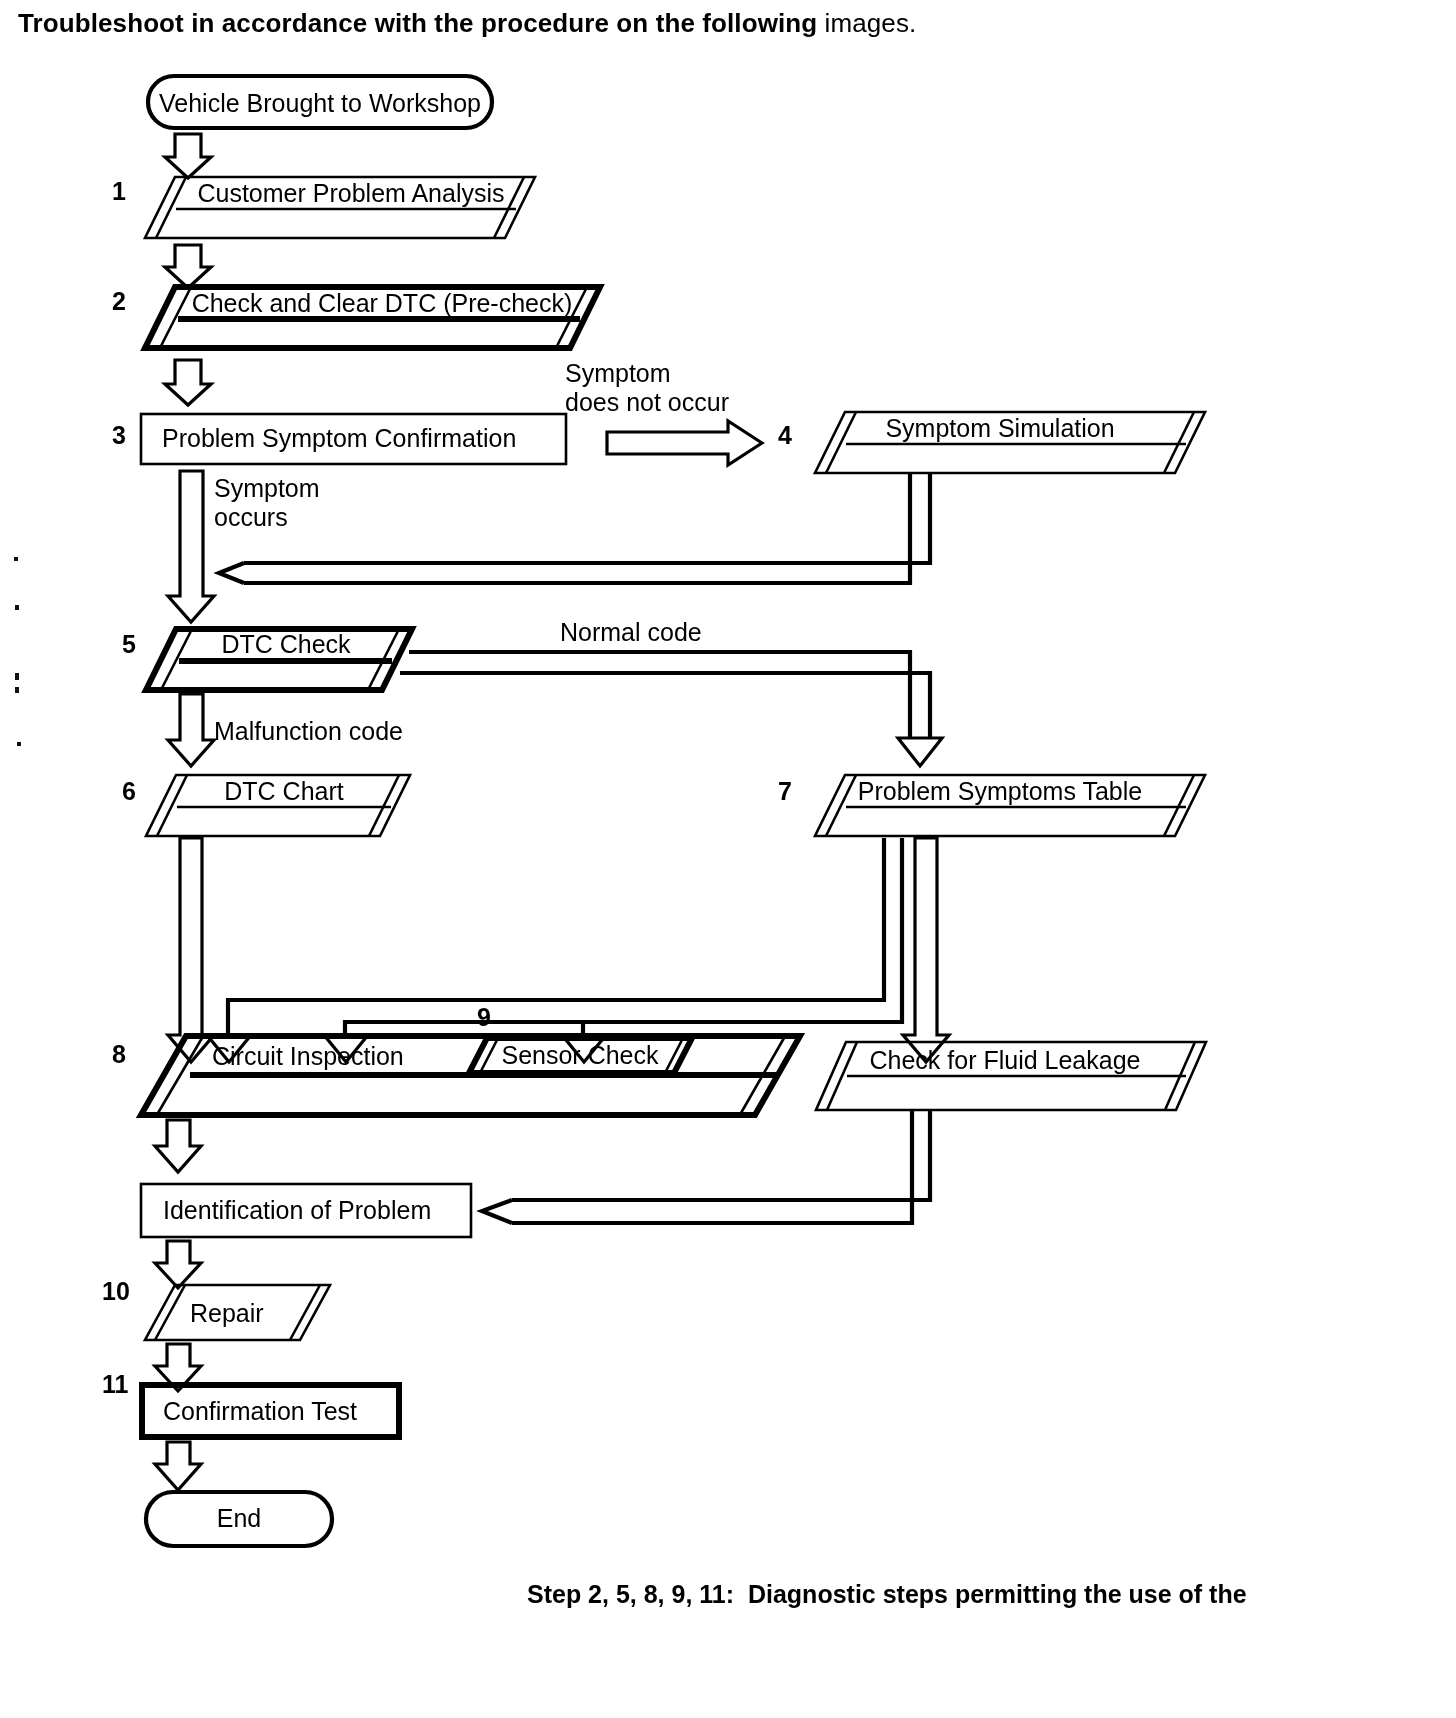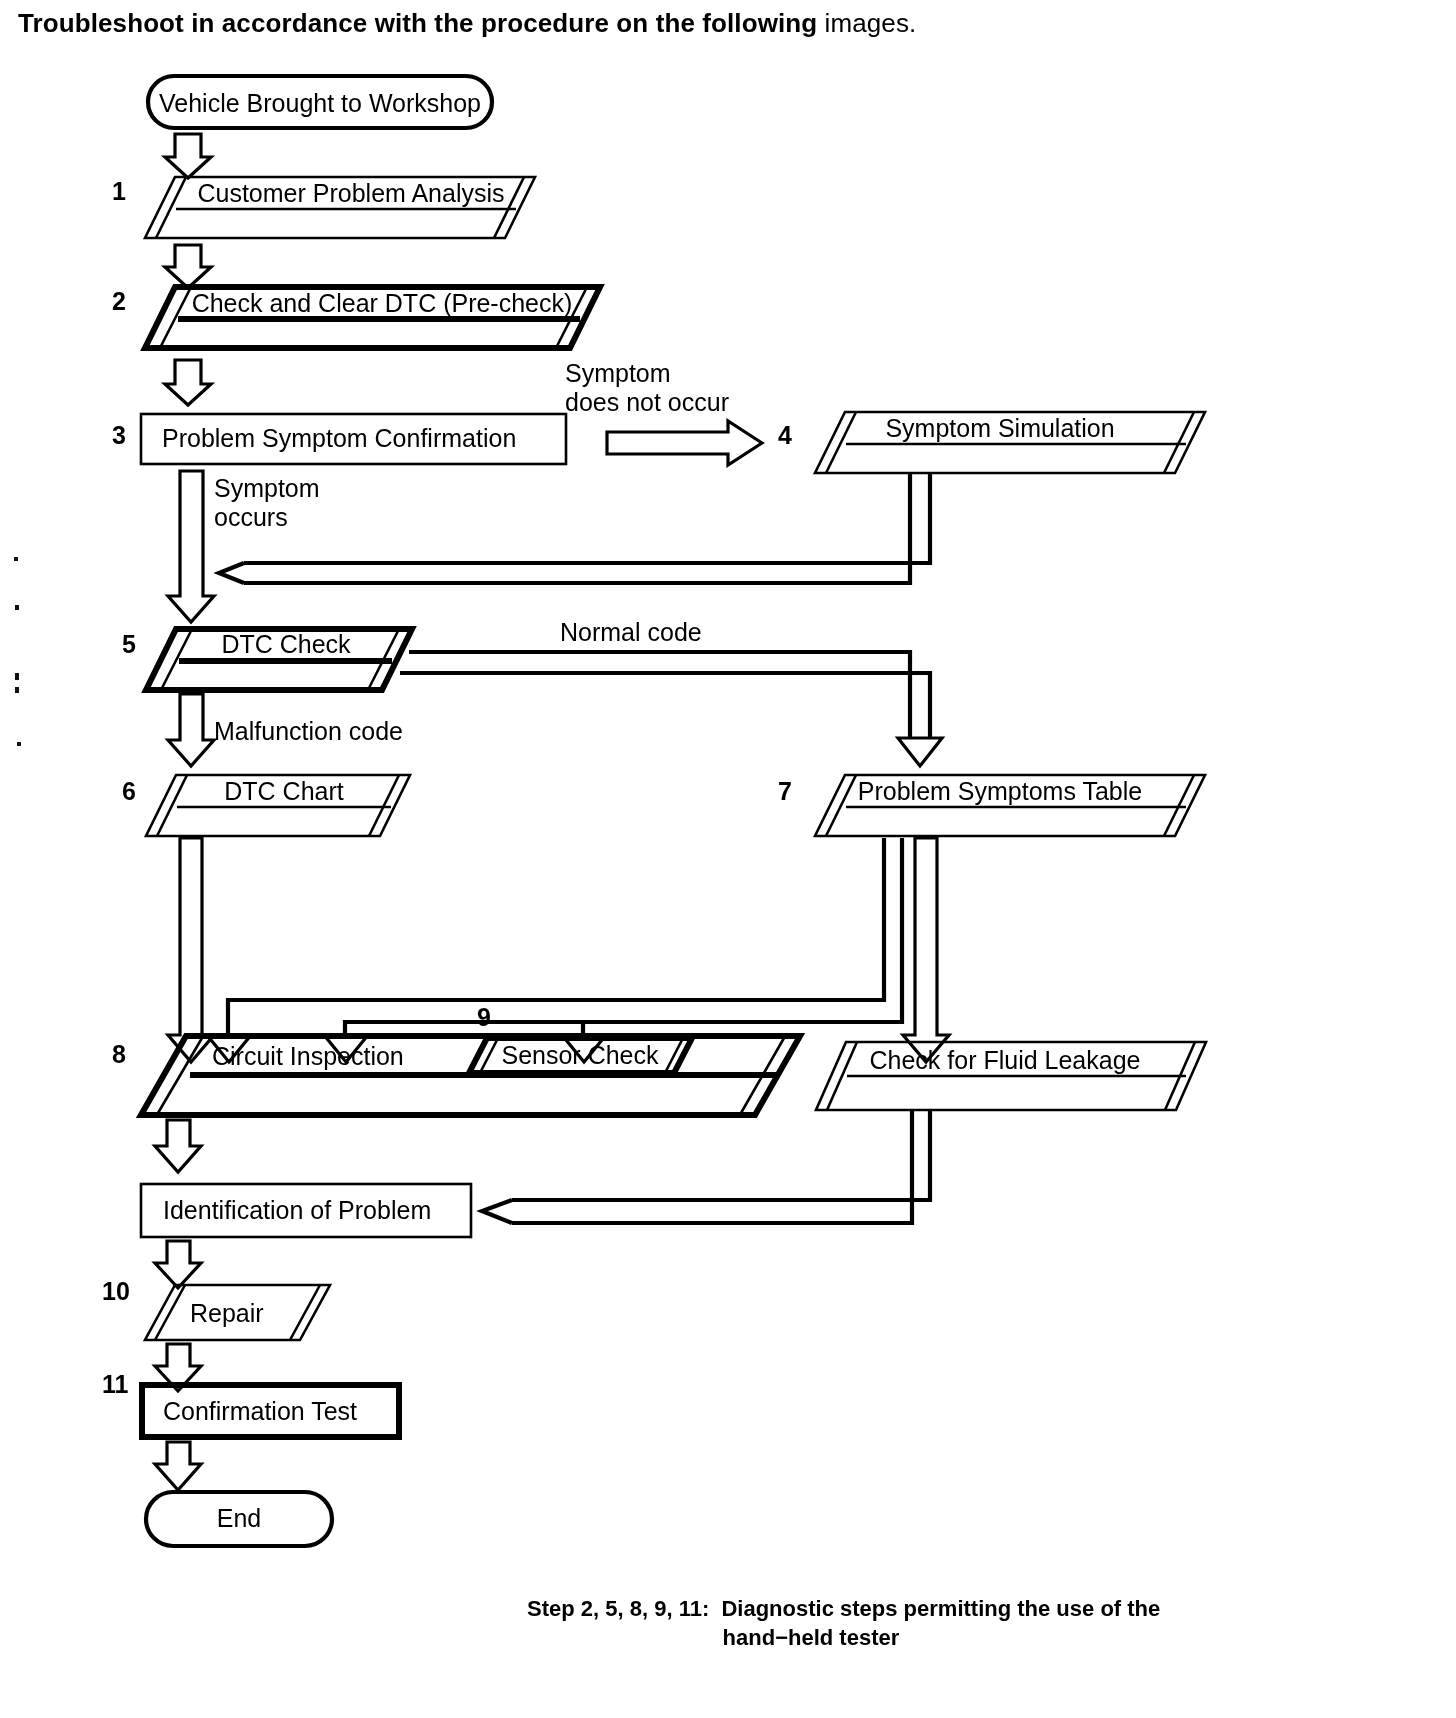--- a/index.html
+++ b/index.html
@@ -45,25 +45,24 @@
   .shape-fill { fill: #ffffff; }
   .stroke-thin { fill: none; stroke: #000000; stroke-width: 2.6; }
   .stroke-med  { fill: none; stroke: #000000; stroke-width: 4.2; }
   .stroke-bold { fill: none; stroke: #000000; stroke-width: 6.0; }
   .arrow-outline { fill: #ffffff; stroke: #000000; stroke-width: 3.2; stroke-linejoin: miter; }
   .speck { fill: #111111; }
   #footnote {
     position: absolute;
     left: 527px;
     top: 1578px;
-    font-size: 22px;
+    font-size: 25px;
     font-weight: bold;
     line-height: 1.34;
     white-space: pre;
-    margin-top: 16px;
   }
 </style>
 </head>
 <body>
 
 <div id="page">
 
   <div id="intro"><span>Troubleshoot in accordance with the procedure on the following </span><span class="tail">images.</span></div>
 
   <svg id="flow" viewBox="0 0 1456 1718">
@@ -263,15 +262,15 @@
       <path class="arrow-outline" d="M 167,1442 L 190,1442 L 190,1464 L 201,1464 L 178,1490 L 155,1464 L 167,1464 Z"></path>
     </g>
 
     <g>
       <rect class="shape-fill stroke-med" x="146" y="1492" width="186" height="54" rx="27" ry="27"></rect>
       <text class="node-label" x="239" y="1527" text-anchor="middle">End</text>
     </g>
 
   </svg>
 
-  <div id="footnote"><span>Step 2, 5, 8, 9, 11:  Diagnostic steps permitting the use of the</span><br><span>                                hand−held tester</span></div>
+  <div id="footnote"><span>Step 2, 5, 8, 9, 11:  Diagnostic steps permitting the use of the</span><br></div>
 
 </div>
 
 </body></html>

